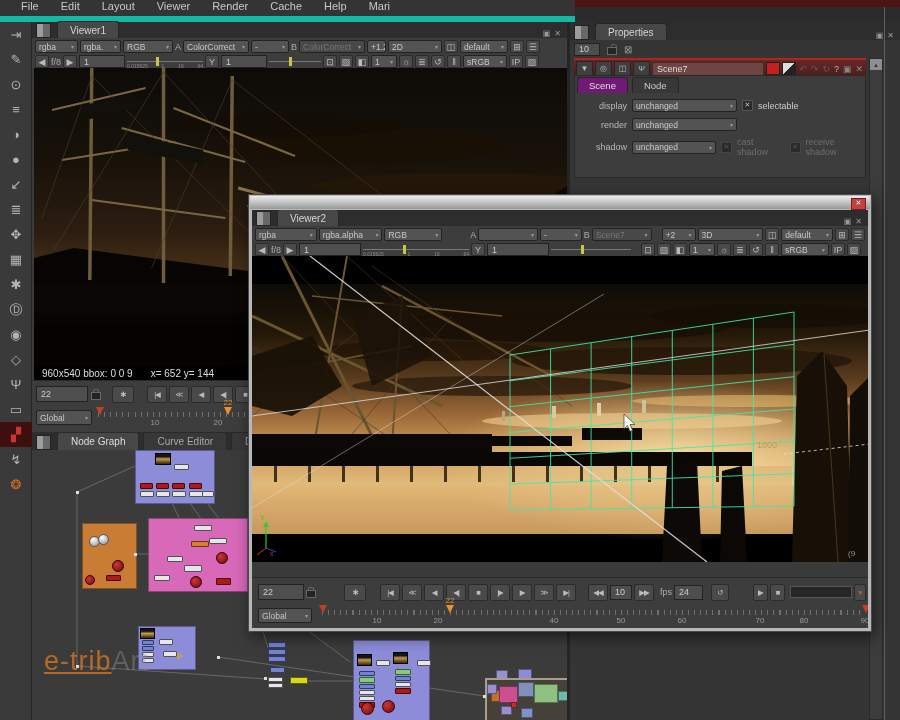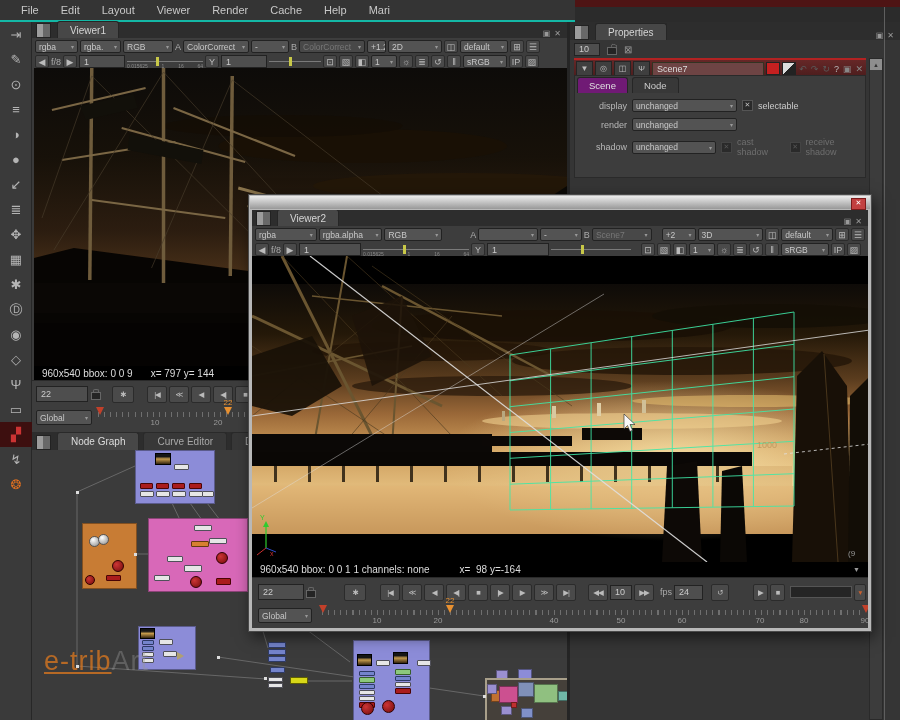--- a/index.html
+++ b/index.html
@@ -1,22 +1,22 @@
 <!DOCTYPE html>
 <html><head>
 <meta charset="utf-8">
 <style>
   html,body{margin:0;padding:0;background:#222;}
   .app{position:relative;width:900px;height:720px;background:#333;overflow:hidden;
        font-family:"Liberation Sans",sans-serif;color:#ccc;-webkit-font-smoothing:antialiased;}
   .abs{position:absolute;box-sizing:border-box;}
 
   
-  .menubar{left:0;top:0;width:575px;height:22px;background:#343434;border-bottom:2px solid #14b8a6;
-           display:flex;align-items:center;padding-left:10px;}
+  .menubar{left:0;top:0;width:575px;height:22px;background:#343434;border-bottom:6px solid #14b8a6;
+           display:flex;align-items:flex-start;padding-left:10px;}
   .menu-items{display:flex;gap:0;}
   .mi{font-size:11px;color:#c8c8c8;padding:0 11px;cursor:default;}
   .tstrip{left:575px;top:0;width:325px;height:7px;background:#4e1414;}
   .tdark{left:575px;top:7px;width:325px;height:15px;background:#2b2b2b;}
 
   
   .ltb{left:0;top:22px;width:32px;height:698px;background:#3a3a3a;border-right:1px solid #272727;}
   .tool{width:32px;height:25px;display:flex;align-items:center;justify-content:center;}
   .tglyph{font-size:13px;color:#b4b4b4;}
   .tool:nth-child(17){background:#3d0f0f;}
@@ -360,21 +360,21 @@
         </g>
         <polygon points="46,38 100,26 104,40 52,52" fill="#12100a"></polygon>
         <polygon points="96,66 170,82 168,96 94,82" fill="#12100a"></polygon>
         <rect x="0" y="215" width="280" height="30" fill="#0a0705"></rect>
         <rect x="0" y="255" width="535" height="43" fill="#050302" opacity="0.92"></rect>
       </g>
     </svg>
 
     <div class="statusbar">
       <span>960x540 bbox: 0 0 9</span>
-      <span style="margin-left:18px">x= 797 y= 144</span>
+      <span style="margin-left:18px">x= 652 y= 144</span>
     </div>
 
     <div class="trans">
       <div class="trow1">
         <div class="fld" style="width:52px;height:16px">22</div>
         <span class="lockicon"></span>
         <span class="tbtn pb" style="min-width:22px;margin-left:8px">✱</span>
         <div style="display:flex;gap:2px;margin-left:10px">
             <span class="tbtn pb">|◀</span>
             <span class="tbtn pb">≪</span>
@@ -801,25 +801,20 @@
           <line x1="14" y1="292" x2="14" y2="270" stroke="#2ecc2e" stroke-width="1.2"></line>
           <polygon points="11,271 17,271 14,265" fill="#2ecc2e"></polygon>
           <text x="8" y="264" font-size="7" fill="#2ecc2e">Y</text>
           <line x1="14" y1="292" x2="5" y2="299" stroke="#cc3030" stroke-width="1"></line>
           <text x="18" y="300" font-size="7" fill="#cc3030">x</text>
           <line x1="14" y1="292" x2="24" y2="296" stroke="#3050cc" stroke-width="1"></line>
         </g>
         <polygon points="372,158 372,173 375.5,169.5 378,175.5 380.5,174.2 378,168.5 383,168.5" fill="#f8f8f8" stroke="#222" stroke-width="0.6"></polygon>
       </svg>
 
-      <div class="statusbar">
-        <span>960x540 bbox: 0 0 1 1 channels: none</span>
-        <span style="margin-left:30px">x=  98 y=-164</span>
-        <span style="margin-left:auto;font-size:7px;color:#999">▼</span>
-      </div>
 
       <div class="trans">
         <div class="trow1" style="left:6px;top:5px;gap:2px">
           <div class="fld" style="width:52px;height:16px">22</div>
           <span class="lockicon"></span>
           <span class="tbtn pb" style="min-width:22px;margin-left:26px">✱</span>
           <div style="display:flex;gap:2px;margin-left:12px">
               <span class="tbtn pb">|◀</span>
               <span class="tbtn pb">≪</span>
               <span class="tbtn pb">◀</span>

